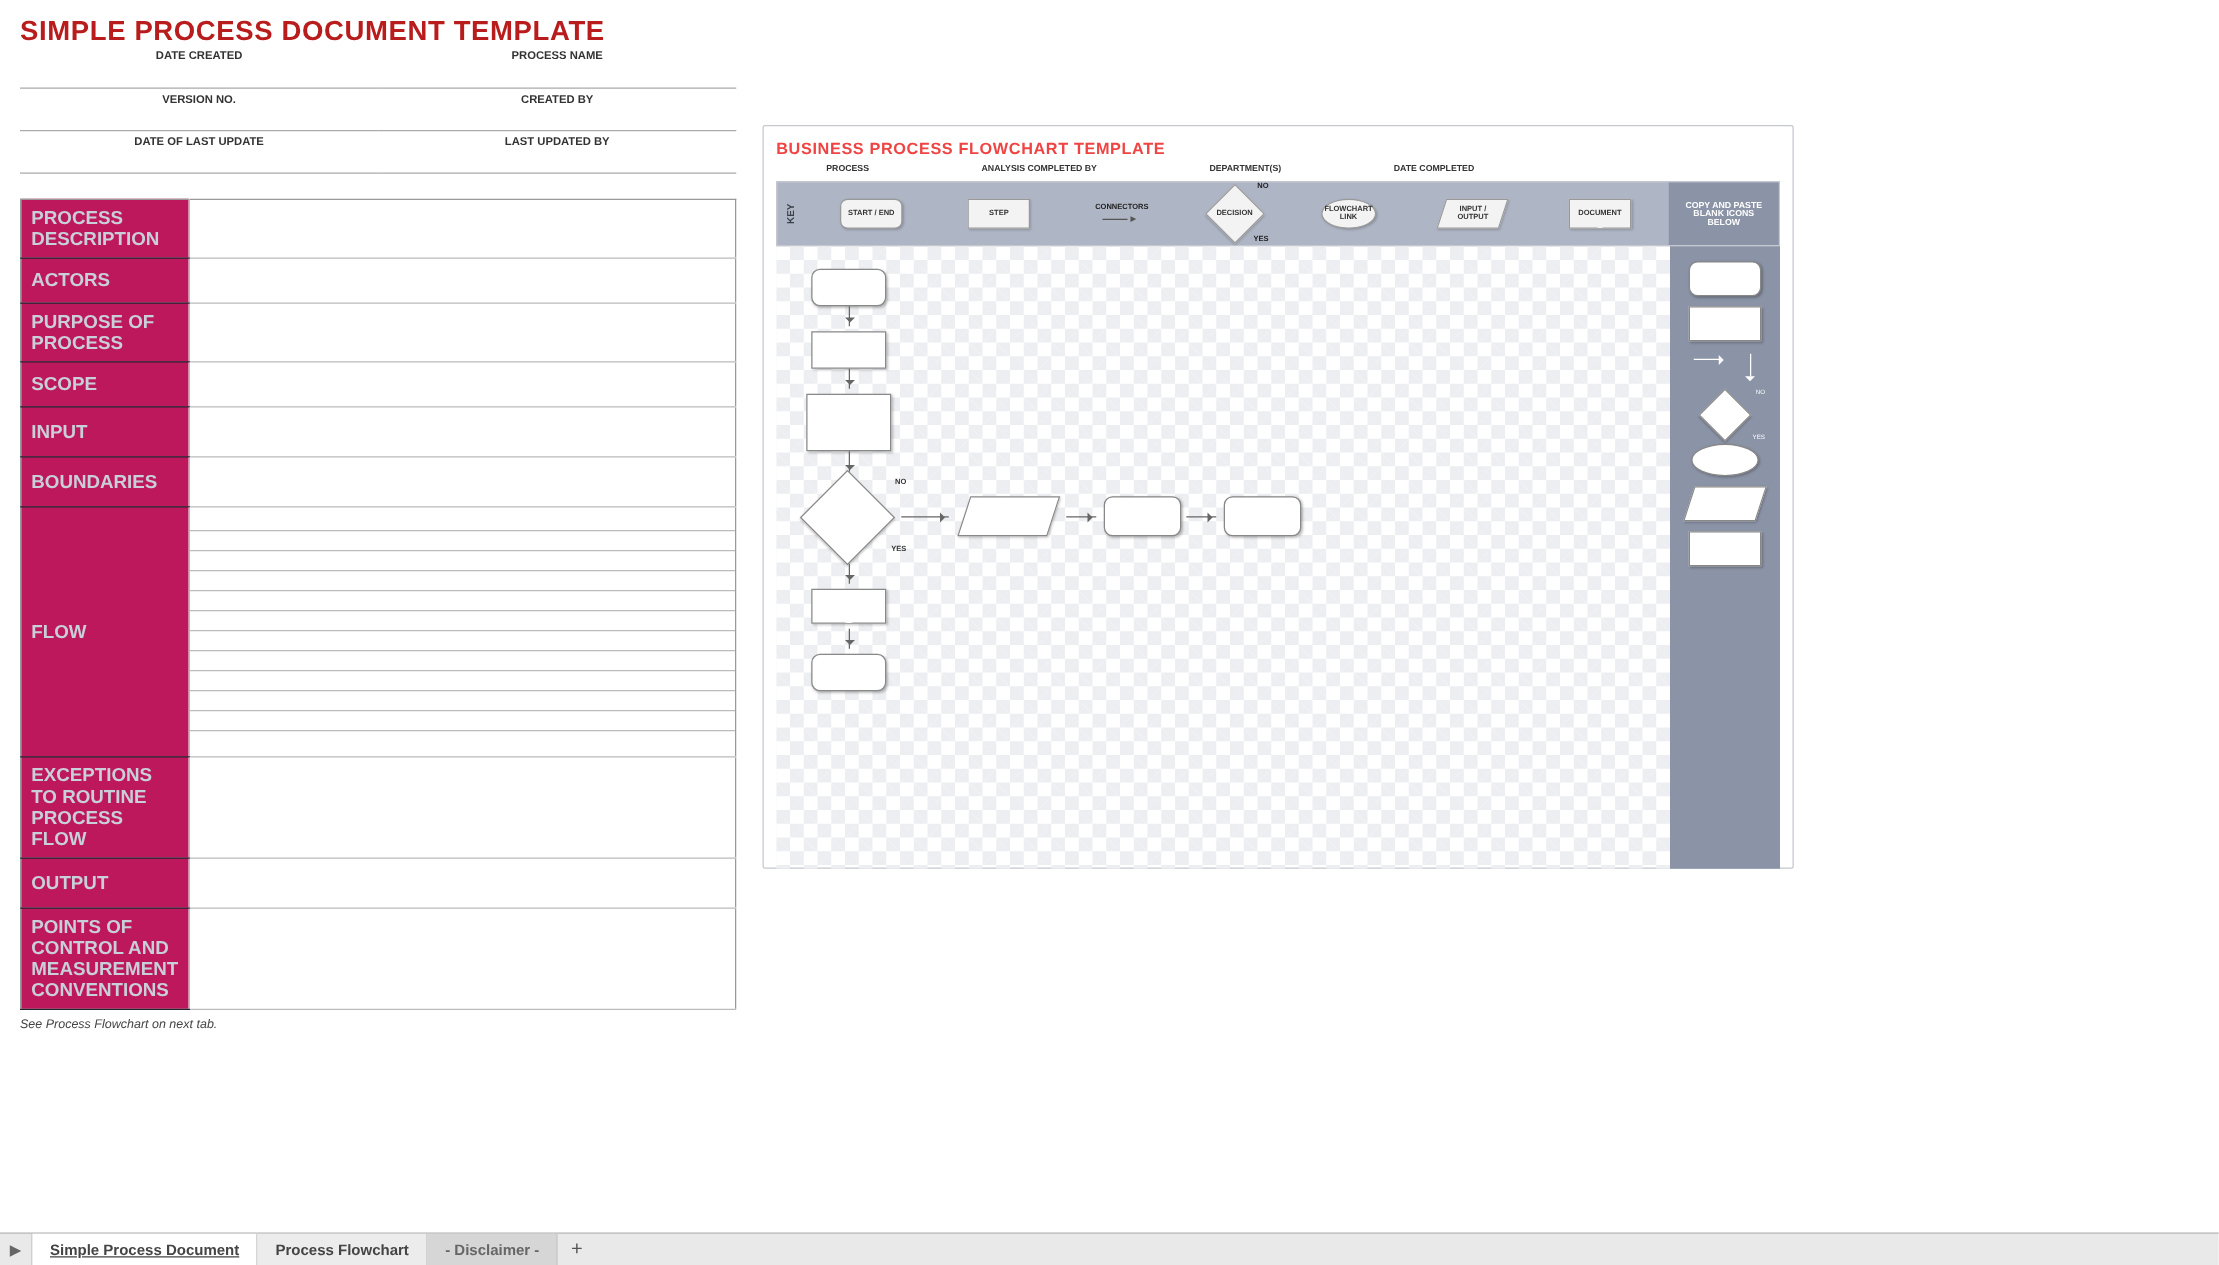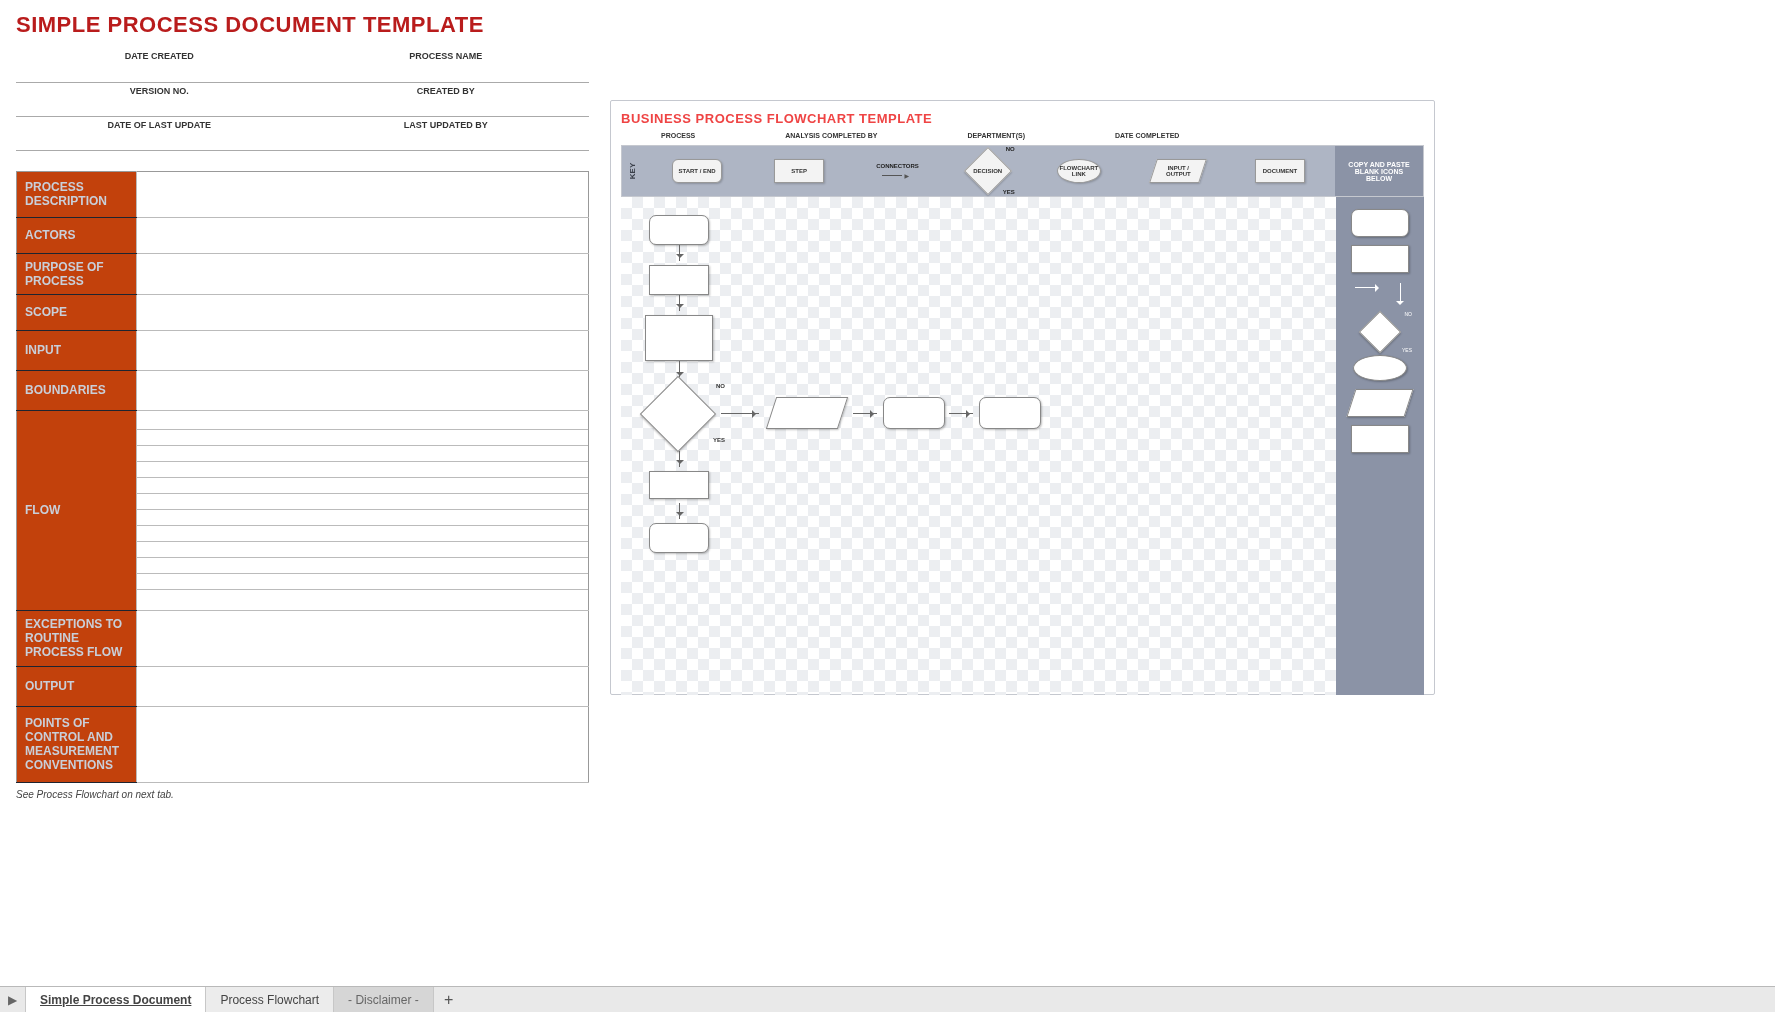--- a/index.html
+++ b/index.html
@@ -15,39 +15,39 @@
     font-size: 22px;
     font-weight: bold;
     color: #b91c1c;
     letter-spacing: 0.5px;
     padding: 12px 0 6px 16px;
   }
 
   
   .doc-wrap {
     position: absolute;
-    left: 16px; top: 48px;
+    left: 16px; top: 36px;
     width: 573px;
   }
   .meta-tbl { width: 100%; border-collapse: collapse; }
   .meta-tbl td {
     border-bottom: 1px solid #aaa;
     height: 34px;
     font-size: 9px;
     font-weight: bold;
     color: #333;
     text-align: center;
     vertical-align: top;
     padding-top: 3px;
   }
 
   .body-tbl { width:100%; border-collapse:collapse; margin-top:20px; border:1px solid #999;}
   .body-tbl td.lbl {
-    background:#c2410c; color:#c9cfd9;
-    font-size:12px; font-weight:bold; padding:6px 8px;
+    background:#be185d; color:#c9cfd9;
+    font-size:15px; font-weight:bold; padding:6px 8px;
     width:120px; vertical-align:middle;
     border-bottom:1px solid #1e2430;
   }
   .body-tbl td.val {
     background:#fff; border-bottom:1px solid #bbb; border-left:1px solid #bbb;
   }
   .body-tbl td.val-inner { padding:0; }
   .flow-lines div { border-bottom:1px solid #bbb; height:16px; }
   .flow-lines div:last-child{border-bottom:none;}
 
@@ -158,21 +158,21 @@
 
   
   .tabs {
     position:absolute; left:0; bottom:0; right:0; height:26px;
     display:flex; align-items:stretch;
     border-top:1px solid #b9b9b9;
     background:#e9e9e9;
     font-size:12px;
   }
   .tab-arrow{width:26px;display:flex;align-items:center;justify-content:center;color:#666;border-right:1px solid #c7c7c7;}
-  .tab{padding:0 14px;display:flex;align-items:center;border-right:1px solid #c7c7c7;background:#ececec;color:#444;cursor:pointer;}
+  .tab{padding:0 14px;display:flex;align-items:center;border-right:1px solid #c7c7c7;background:#ececec;color:#444;cursor:pointer;font-weight:bold;}
   .tab.active{background:#fff;font-weight:bold;text-decoration:underline;}
   .tab.dim{background:#d6d6d6;color:#666;}
   .tab-add{width:30px;display:flex;align-items:center;justify-content:center;color:#555;font-size:16px;cursor:pointer;}
 </style>
 </head>
 <body>
 
 <div class="page-title">SIMPLE PROCESS DOCUMENT TEMPLATE</div>
 
 <div class="doc-wrap">

